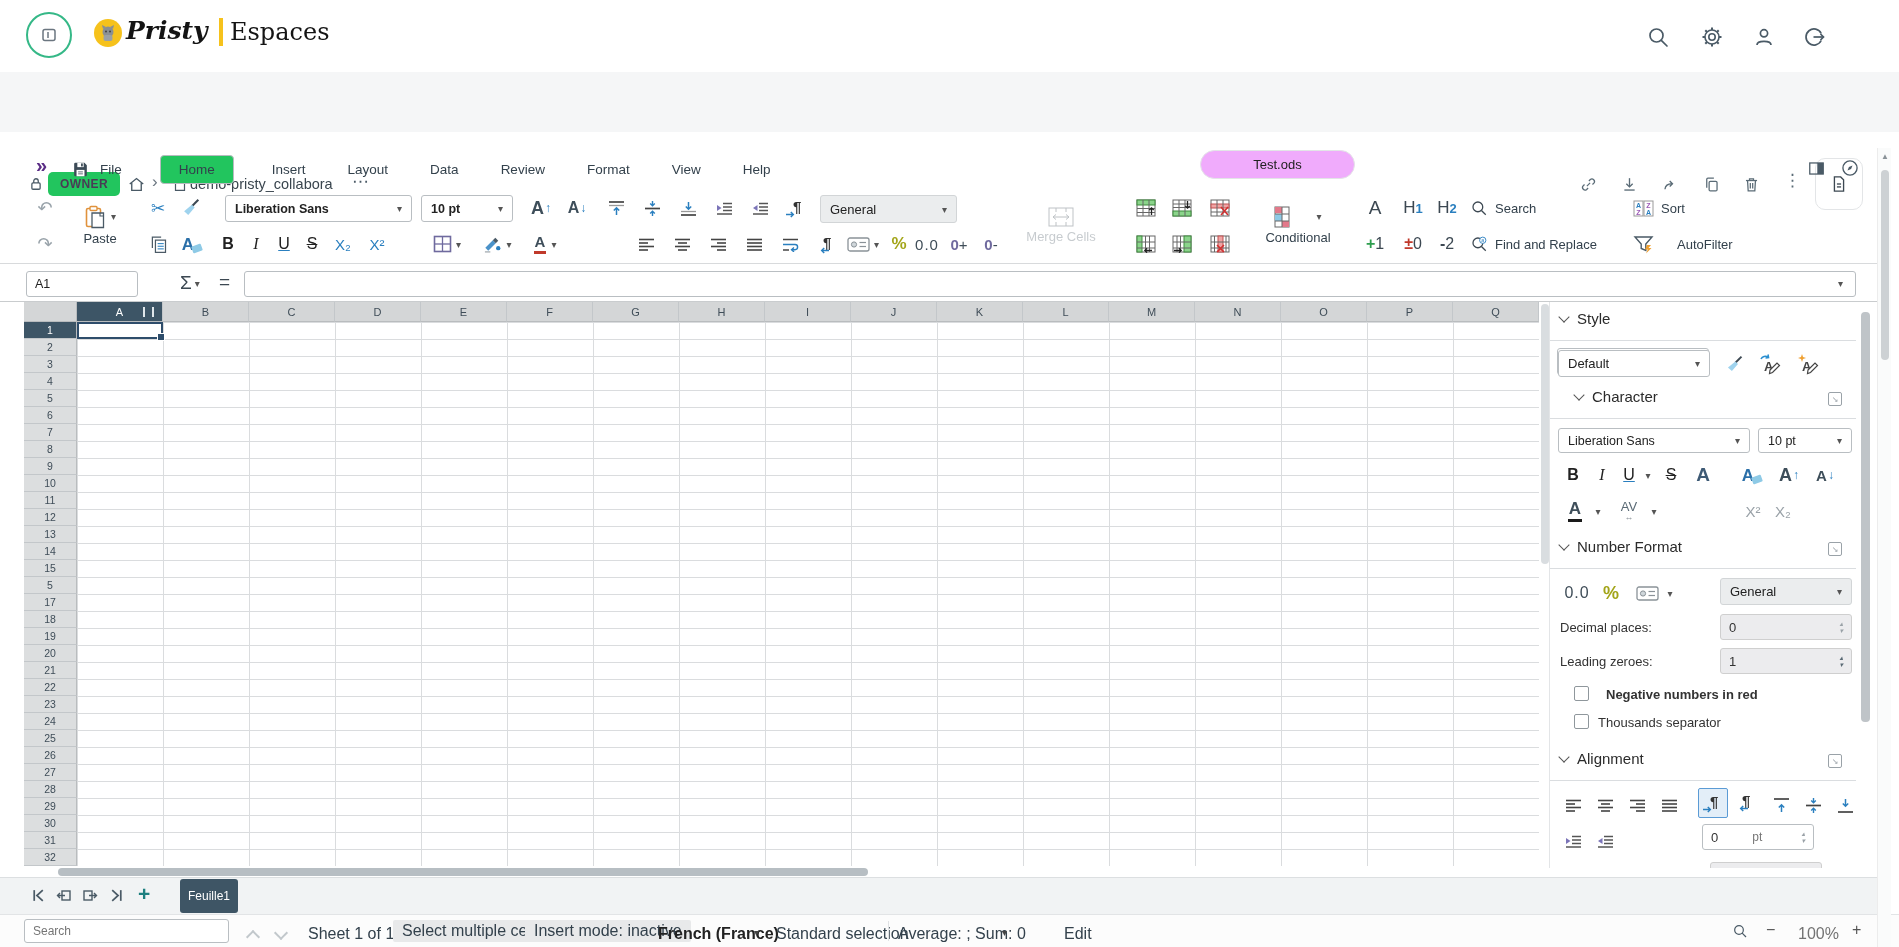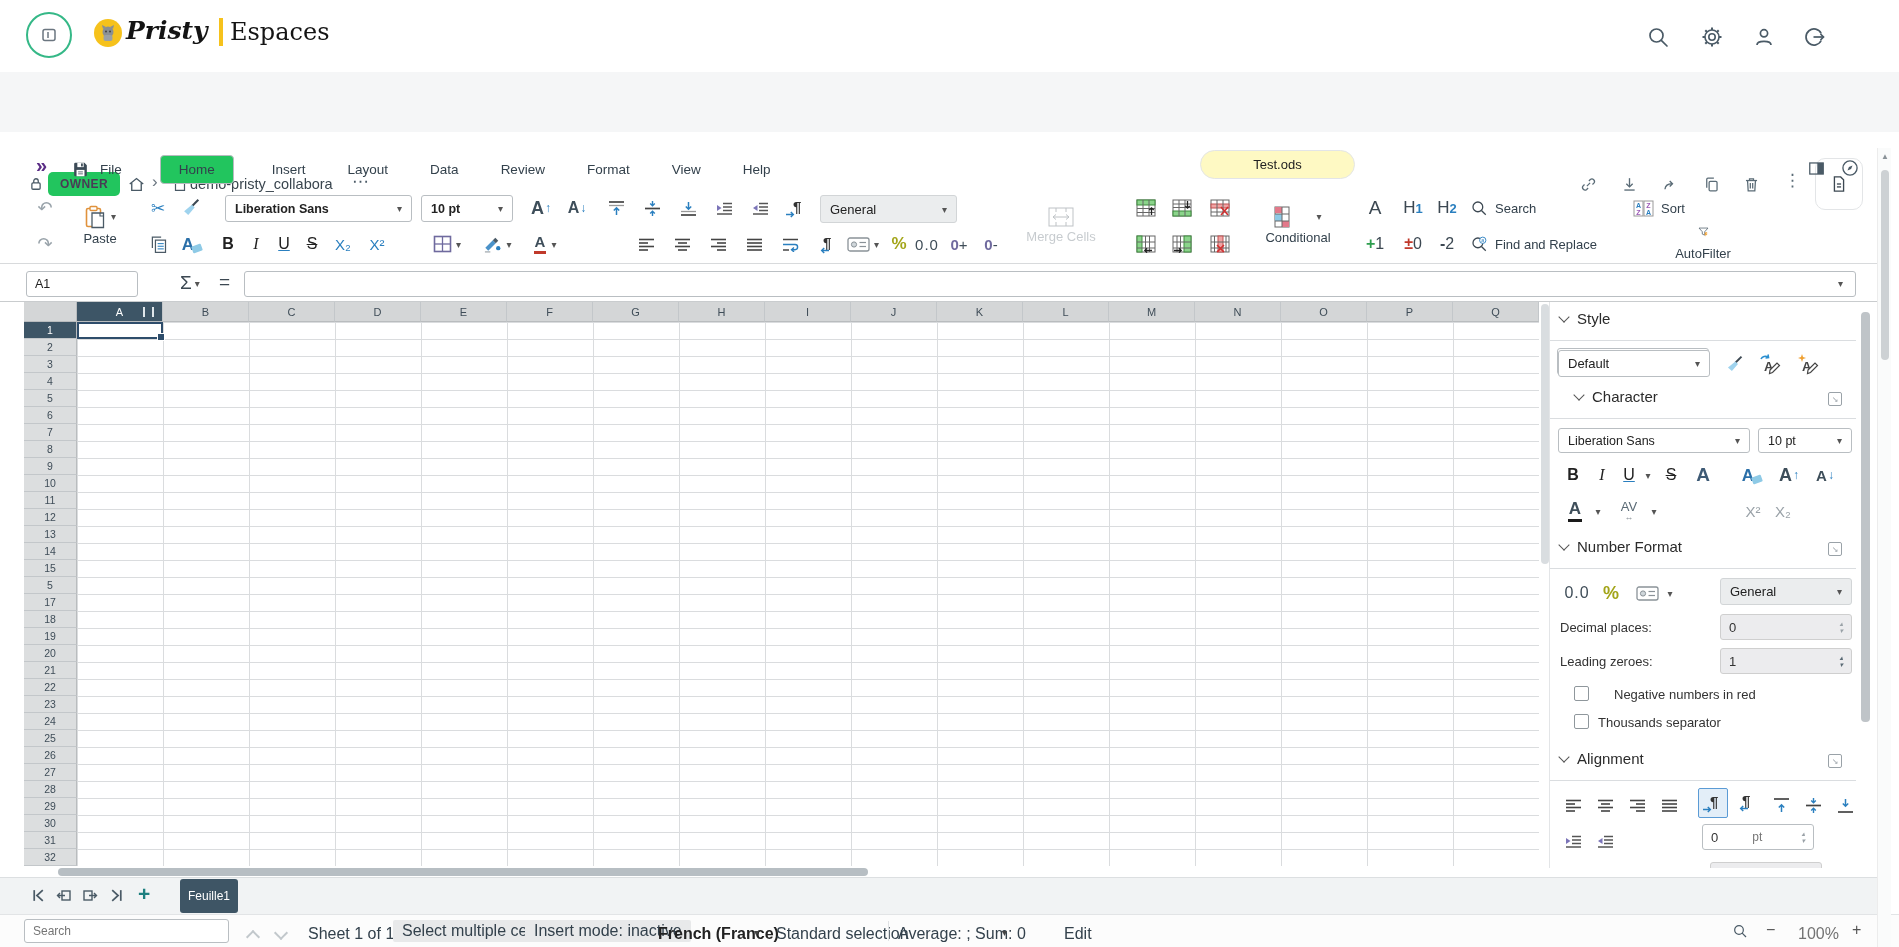--- a/index.html
+++ b/index.html
@@ -16,21 +16,21 @@
   .logo-espaces{position:absolute;left:230px;top:18px;font-family:"DejaVu Serif",serif;font-size:24px;color:#141414;}
   .hdr-ic{position:absolute;top:24px;width:26px;height:26px;}
   
   .badge{position:absolute;left:48px;top:100px;height:24px;padding:0 12px;background:#22c55e;border-radius:5px;font-size:12px;font-weight:bold;color:#4a3b55;display:flex;align-items:center;letter-spacing:.4px;}
   .crumb-txt{position:absolute;top:104px;font-size:14.5px;color:#39454e;}
   .crumb-ic{position:absolute;top:102px;width:20px;height:20px;}
   
   #menu-row{position:absolute;left:96px;top:150px;height:38px;display:flex;align-items:center;gap:34px;font-size:13.5px;color:#33414c;}
   .menu-item{cursor:default;padding:6px 4px;}
   .menu-item.active{border:1px solid #b7bbbf;background:#22c55e;border-radius:4px;padding:6px 18px;}
-  .file-pill{position:absolute;left:1200px;top:150px;width:153px;height:27px;border:1px solid #e3e5e7;border-radius:15px;background:#fef9c3;display:flex;align-items:center;justify-content:center;font-size:13px;color:#222;}
+  .file-pill{position:absolute;left:1200px;top:150px;width:153px;height:27px;border:1px solid #e3e5e7;border-radius:15px;background:#f0abfc;display:flex;align-items:center;justify-content:center;font-size:13px;color:#222;}
   
   .ti{position:absolute;height:34px;display:flex;align-items:center;justify-content:center;}
   .r1{top:191px;}
   .r2{top:227px;}
   .sel{position:absolute;background:#fff;border:1px solid #b9bec2;border-radius:3px;font-size:13px;color:#222;display:flex;align-items:center;padding:0 9px;box-sizing:border-box;}
   .sel .dd{margin-left:auto;color:#555;font-size:10px;}
   .sel.gray{background:#ebedee;border-color:#d2d5d7;}
   .dd{font-size:10px;color:#555;}
   .glyph{font-size:18px;}
   .gr{color:#9aa4ab;}
@@ -602,21 +602,21 @@
     </div>
   <div class="ti r2" style="left:1470px;width:170px;justify-content:flex-start;gap:7px;">
     <svg width="18" height="18" viewBox="0 0 24 24">
         <circle cx="10.5" cy="10.5" r="6.5" stroke="#3c4852" stroke-width="1.7" fill="none"></circle>
         <line x1="15.3" y1="15.3" x2="21" y2="21" stroke="#3c4852" stroke-width="1.7"></line>
         <circle cx="17" cy="7" r="4.2" fill="#fff" stroke="#2a7fbf" stroke-width="1.2"></circle>
         <text x="17" y="9.5" font-size="7" fill="#2a7fbf" text-anchor="middle" font-family="Liberation Sans,sans-serif">a</text>
       </svg>
     <span class="tlabel">Find and Replace</span>
   </div>
-  <div class="ti r2" style="left:1633px;width:140px;justify-content:flex-start;gap:9px;flex-direction:column;">
+  <div class="ti r2" style="left:1633px;width:140px;justify-content:flex-start;gap:23px;">
     <svg width="21" height="19" viewBox="0 0 21 19">
         <path d="M2,2 H19 L12.8,9 V15.5 L8.2,13.5 V9 Z" fill="#fff" stroke="#4a5a66" stroke-width="1.4"></path>
         <path d="M14,10 L18,10 L15.5,13 L18.5,13 L13,18.5 L14.8,14.5 L12,14.5 Z" fill="#f0a030"></path>
       </svg>
     <span class="tlabel">AutoFilter</span>
   </div>
 
   <div id="fbar">
     <input class="inputbox" style="left: 26px; top: 7px; width: 112px; height: 26px;" value="A1">
     <div class="abs fx" style="left:147px;top:21px;margin-top:32px;"><i>f</i>x</div>
@@ -855,21 +855,21 @@
     </div>
     <div class="sblabel" style="left:10px;top:352px;">Leading zeroes:</div>
     <div class="spin" style="left:170px;top:346px;width:132px;height:26px;">
       <span>1</span>
       <span class="spinarr" style="color:#5a6a75;">
           <i>▴</i>
           <i>▾</i>
         </span>
     </div>
     <div class="cbox" style="left:24px;top:384px;"></div>
-    <div class="sblabel" style="left:64px;top:385px;">Negative numbers in red</div>
+    <div class="sblabel" style="left:56px;top:385px;font-weight:bold;">Negative numbers in red</div>
     <div class="cbox" style="left:24px;top:412px;"></div>
     <div class="sblabel" style="left:48px;top:413px;">Thousands separator</div>
 
     <div class="sb sect-title" style="left:10px;top:448px;">
       <span class="tchev"></span>
       <span>Alignment</span>
     </div>
     <div class="expand" style="top:452px;">↘</div>
     <div class="sline" style="top:478px;"></div>
     <div class="sico" style="left:8px;top:488px;width:30px;">

